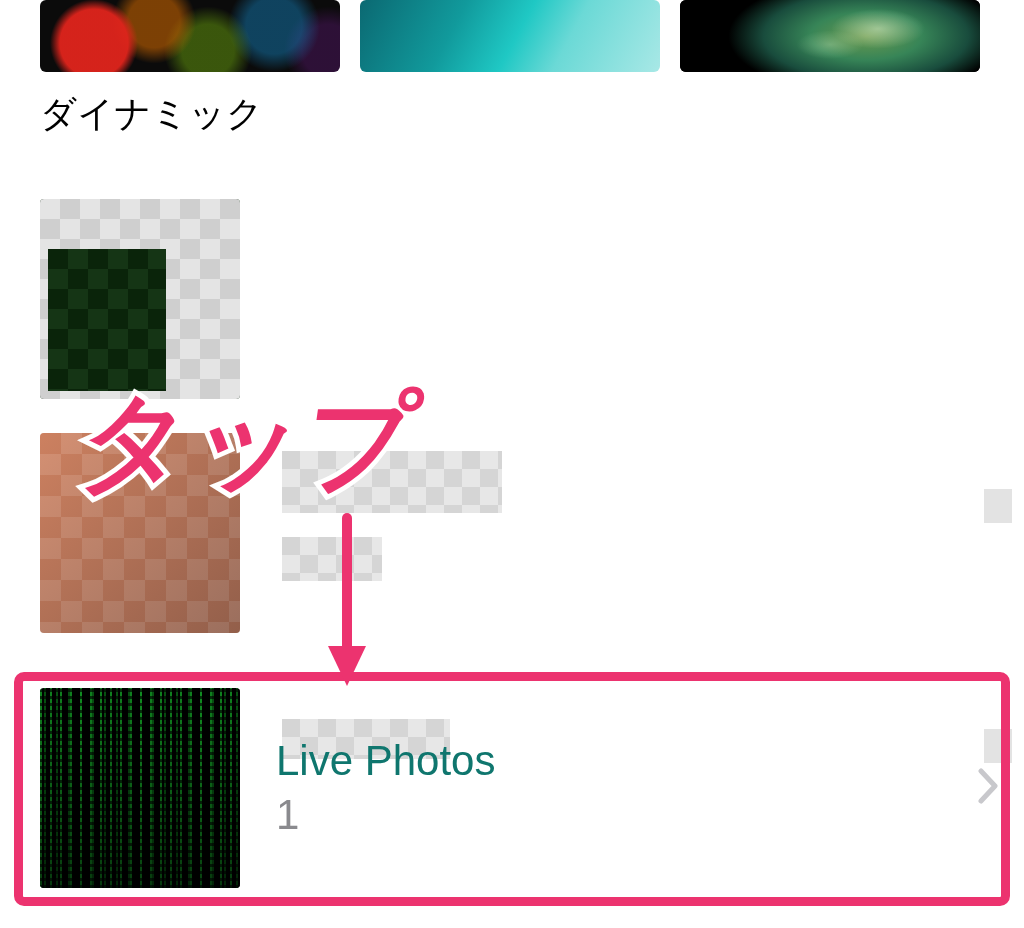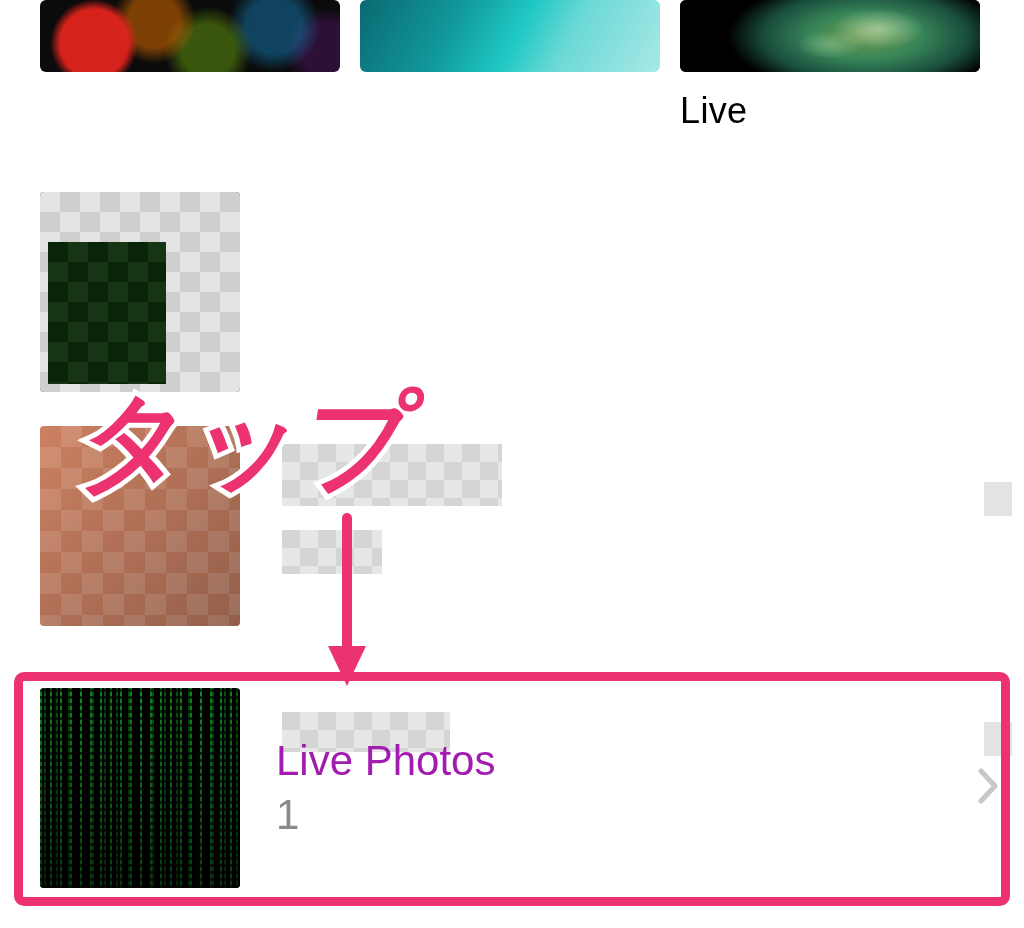--- a/index.html
+++ b/index.html
@@ -206,37 +206,37 @@
       left: 0; right: 0; top: 688px;
     }
     .live-photos-row {
       display: flex;
       align-items: center;
       padding-left: 40px;
       padding-right: 20px;
     }
     .live-photos-row .album-thumb { height: 200px; }
     .lp-text { padding-left: 36px; flex: 1; }
-    .lp-title { font-size: 42px; font-weight: 400; color:#a21caf; }
+    .lp-title { font-size: 42px; font-weight: 400; color:#0f766e; }
     .lp-count { font-size: 42px; color:#8a8a8e; margin-top: 6px; }
 
   </style>
 </head>
 <body>
 
 <div class="category-row">
   <div class="category">
     <div class="cat-thumb thumb-dynamic"></div>
+    <div class="cat-label">ダイナミック</div>
   </div>
   <div class="category">
     <div class="cat-thumb thumb-still"></div>
   </div>
   <div class="category">
     <div class="cat-thumb thumb-live"></div>
-    <div class="cat-label">Live</div>
   </div>
 </div>
 
 <div class="album-list">
 
   <div class="album-row" style="margin-top:0;">
     <div class="album-thumb mosaic-a"></div>
     <div class="album-text-block"></div>
   </div>
 

